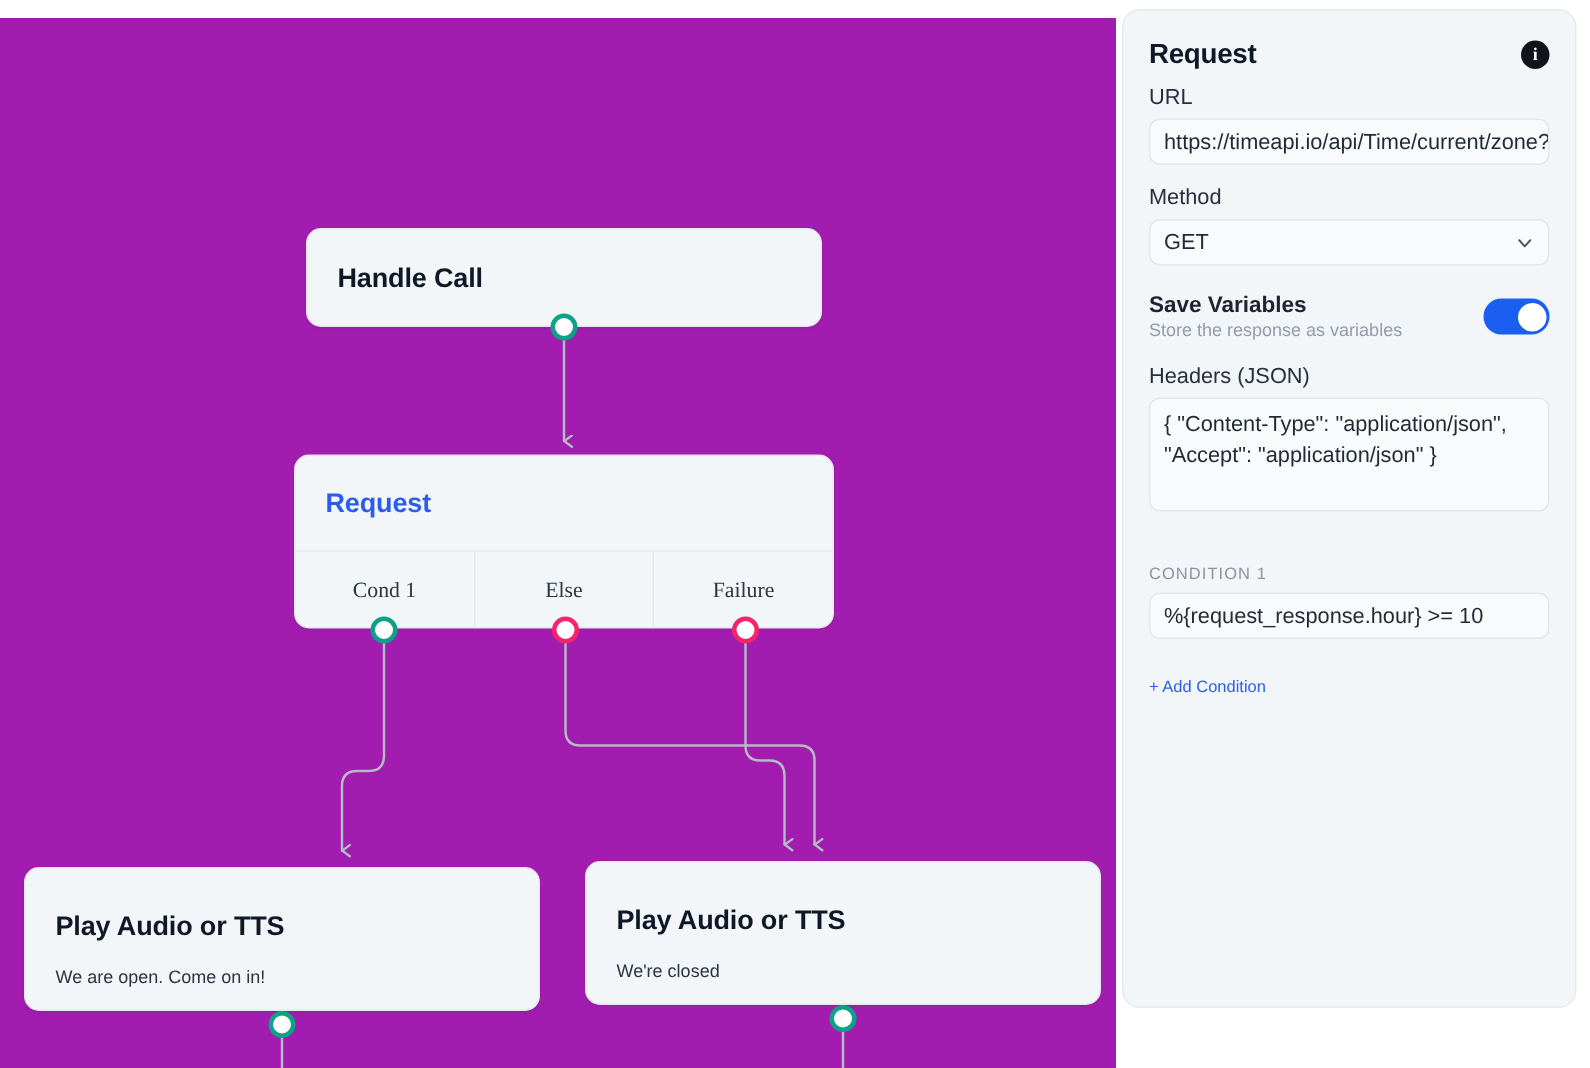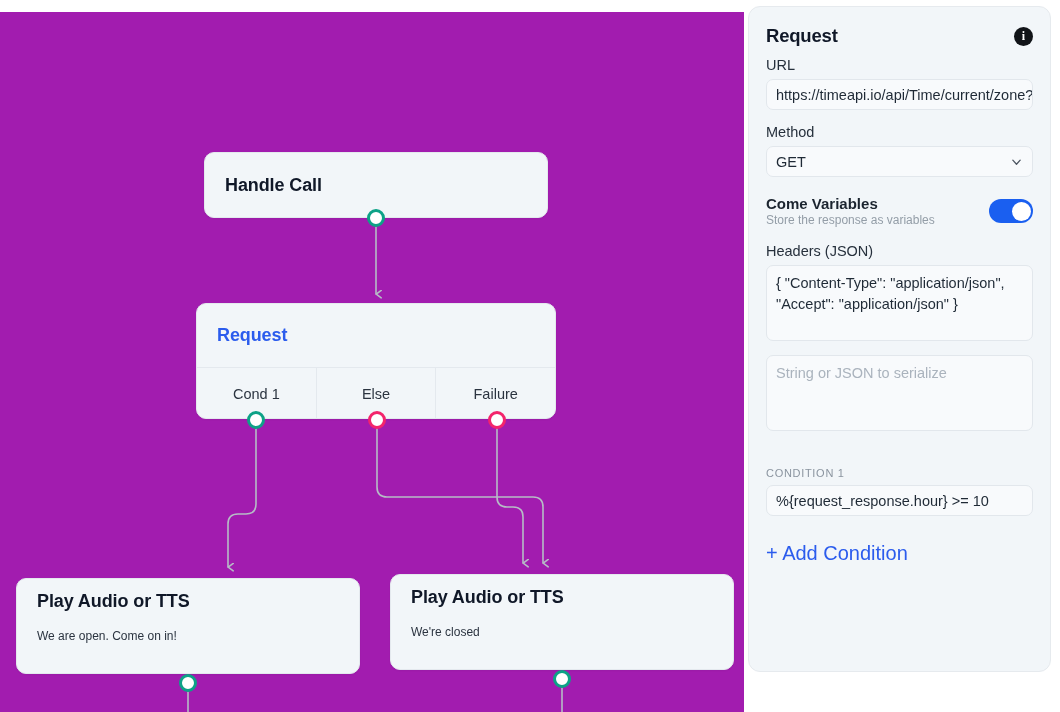--- a/index.html
+++ b/index.html
@@ -73,37 +73,38 @@
   #node-request .req-head {
     height: 63px;
     display: flex; align-items: center;
     padding: 0 20px;
     box-sizing: border-box;
   }
   #node-request .req-ports {
     height: 52px;
     display: flex;
     border-top: 1px solid #e4e9ee;
+    font-family: Liberation Serif, serif;
   }
   #node-request .req-port {
     flex: 1 1 0;
     display: flex;
     align-items: center;
     justify-content: center;
     font-size: 14.5px;
     color: #2b3440;
     border-left: 1px solid #e4e9ee;
     box-sizing: border-box;
   }
   #node-request .req-port:first-child { border-left: none; }
 
   
   .node-tts {
     width: 344px; height: 96px;
-    padding: 12px 20px 0 20px;
+    padding: 28px 20px 0 20px;
     box-sizing: border-box;
   }
   .node-tts .node-title { display: block; margin-bottom: 14px; }
   #node-tts-open   { left: 16px;  top: 566px; }
   #node-tts-closed { left: 390px; top: 562px; }
 
   
   .port {
     position: absolute;
     width: 18px; height: 18px;
@@ -253,21 +254,21 @@
   }
   #headers-area { height: 76px; }
   #body-area { height: 76px; }
   #body-area .ph { color: #aab3bd; }
 
   .cond-gap { height: 22px; }
 
   .add-link {
     display: inline-block;
     margin-top: 12px;
-    font-size: 20px;
+    font-size: 11px;
     color: #2b5ced;
     cursor: pointer;
   }
 </style>
 </head>
 <body>
 
 <div id="canvas">
 
   <svg id="edges" viewBox="0 0 744 712">
@@ -344,39 +345,36 @@
       <span>GET</span>
       <svg class="chev" viewBox="0 0 12 12">
         <path d="M2,4 L6,8.4 L10,4" fill="none" stroke="#4c5561" stroke-width="1.4" stroke-linecap="round" stroke-linejoin="round"></path>
       </svg>
     </div>
   </div>
 
   
   <div class="toggle-row">
     <span class="toggle-text">
-      <span class="t-title">Come Variables</span>
+      <span class="t-title">Save Variables</span>
       <span class="t-sub">Store the response as variables</span>
     </span>
     <span class="switch">
       <span class="knob"></span>
     </span>
   </div>
 
   
   <div class="field-block">
     <span class="field-label">Headers (JSON)</span>
     <div class="area" id="headers-area">{ "Content-Type": "application/json", "Accept": "application/json" }</div>
   </div>
 
   
   <div class="field-block">
-    <div class="area" id="body-area">
-      <span class="ph">String or JSON to serialize</span>
-    </div>
   </div>
 
   <div class="cond-gap"></div>
 
   
   <div class="field-block">
     <span class="field-label caps">CONDITION 1</span>
     <div class="txt-input">%{request_response.hour} &gt;= 10</div>
   </div>
 

